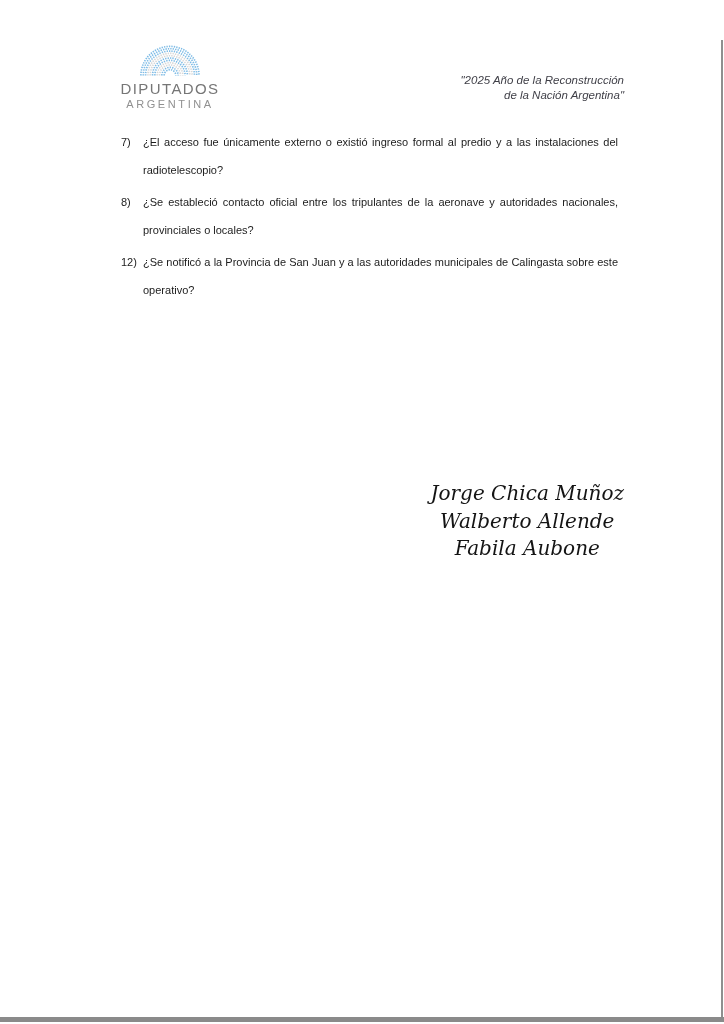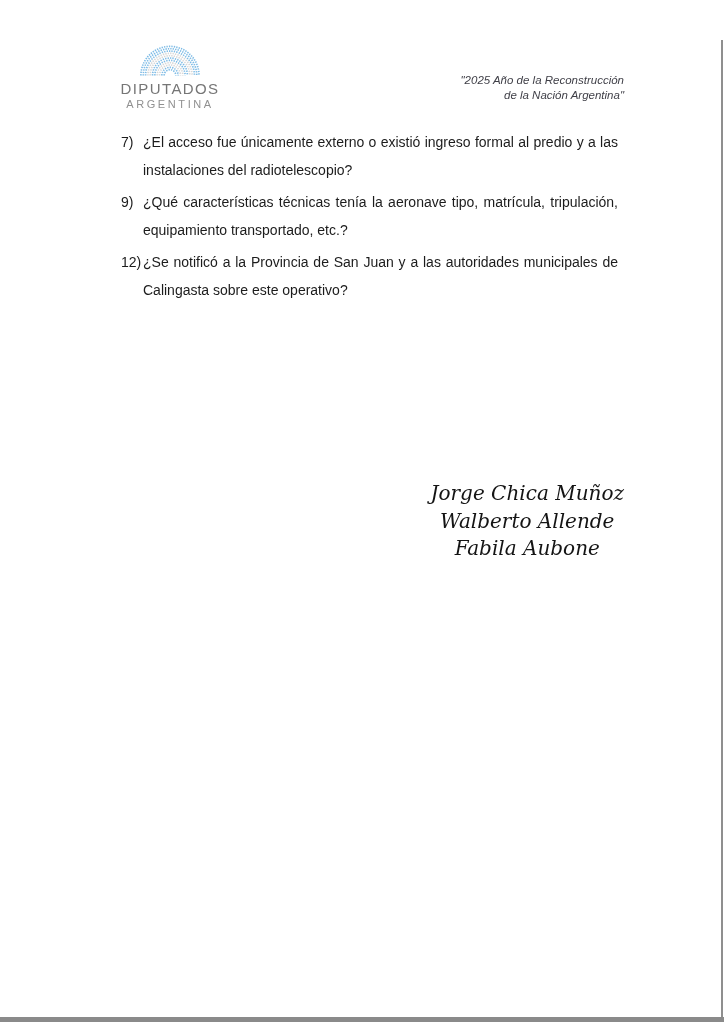--- a/index.html
+++ b/index.html
@@ -44,21 +44,21 @@
     position: absolute; right: 100px; top: 73px;
     text-align: right;
     font-style: italic;
     font-size: 11.5px; line-height: 15px;
     color: #3f3f47;
   }
 
   
   .questions {
     position: absolute; left: 121px; top: 128px; width: 497px;
-    font-size: 14px; line-height: 28px; color: #1c1c1c;
+    font-size: 11px; line-height: 28px; color: #1c1c1c;
   }
   .question {
     text-align: justify;
     padding-left: 22px; text-indent: -22px;
     margin: 0 0 4px 0;
   }
   .qnum { display: inline-block; width: 22px; text-indent: 0; }
 
   
   .signatures {
@@ -96,21 +96,21 @@
     <div class="logo-subtitle">ARGENTINA</div>
   </div>
 
   <div class="motto">
     <div>"2025 Año de la Reconstrucción</div>
     <div>de la Nación Argentina"</div>
   </div>
 
   <div class="questions">
     <p class="question"><span class="qnum">7)</span><span>¿El acceso fue únicamente externo o existió ingreso formal al predio y a las instalaciones del radiotelescopio?</span></p>
-    <p class="question"><span class="qnum">9)</span><span>¿Qué características técnicas tenía la aeronave tipo, matrícula, tripulación, equipamiento transportado, etc.?</span></p>
+    <p class="question"><span class="qnum">8)</span><span>¿Se estableció contacto oficial entre los tripulantes de la aeronave y autoridades nacionales, provinciales o locales?</span></p>
     <p class="question"><span class="qnum">12)</span><span>¿Se notificó a la Provincia de San Juan y a las autoridades municipales de Calingasta sobre este operativo?</span></p>
   </div>
 
   <div class="signatures">
     <div>Jorge Chica Muñoz</div>
     <div>Walberto Allende</div>
     <div>Fabila Aubone</div>
   </div>
 
 </div>

